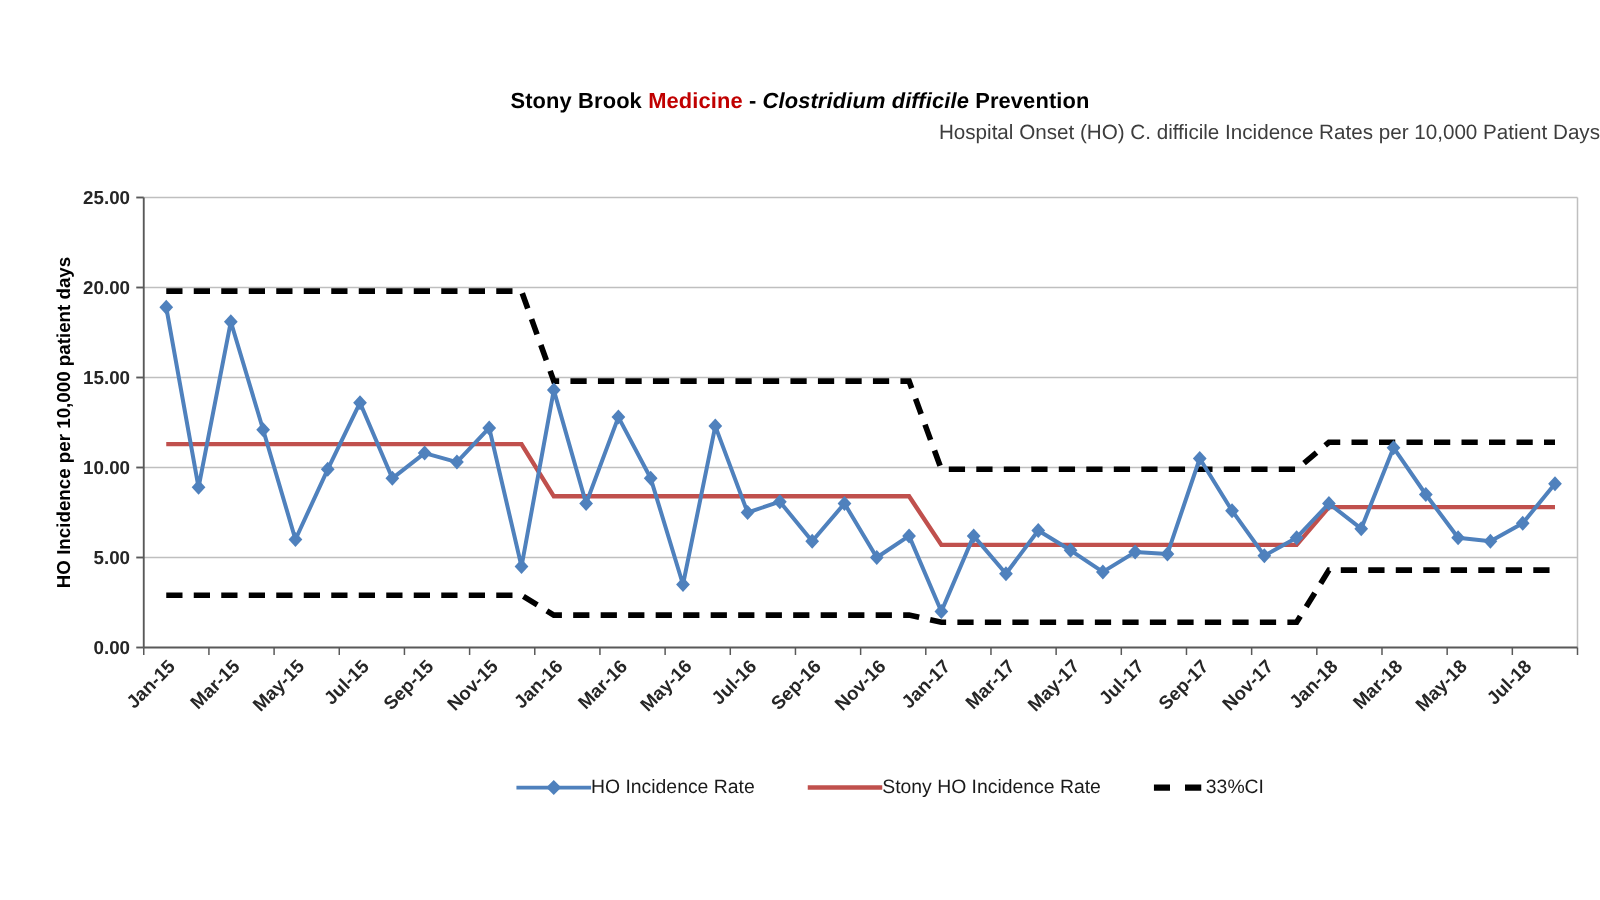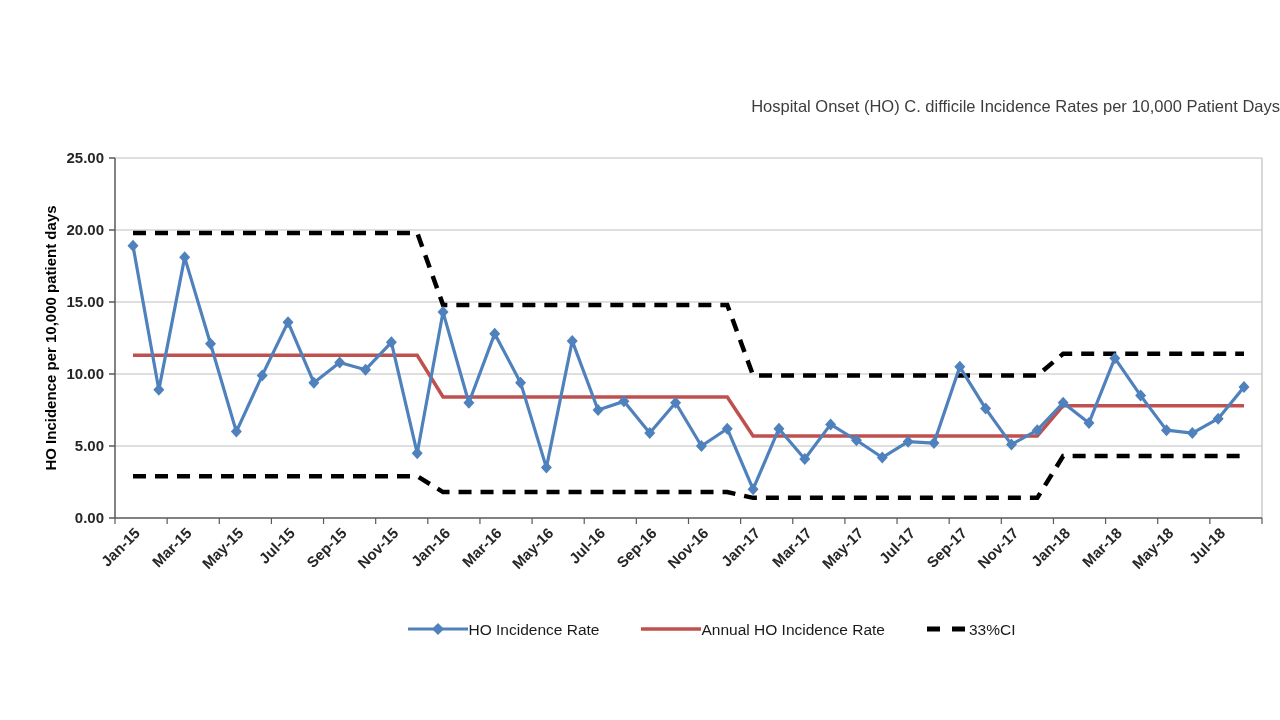--- a/index.html
+++ b/index.html
@@ -15,21 +15,21 @@
                    text-align:right; font-size:16.5px; font-weight:normal; color:#3d3d3d; }
 
   #chart-svg { position:absolute; top:0; left:0; }
   #chart-svg text { font-family:"Liberation Sans", sans-serif; }
   .ytick-label { font-size:15px; font-weight:bold; fill:#262626; }
   .xtick-label { font-size:15px; font-weight:bold; fill:#262626; }
   .yaxis-title { font-size:15px; font-weight:bold; fill:#000; }
 
   .legend-row { position:absolute; top:617px; left:144px; right:0; height:26px;
                 display:flex; justify-content:center; align-items:center; gap:42px; }
-  .legend-item { display:flex; align-items:flex-start; gap:0; }
+  .legend-item { display:flex; align-items:center; gap:0; }
   .legend-item span { font-size:15.5px; color:#1a1a1a; white-space:nowrap; }
   .legend-swatch { display:block; }
 </style>
 </head>
 <body>
 
 <div id="stage">
 
   <svg id="chart-svg" width="1280" height="720" viewBox="0 0 1280 720">
       <g>
@@ -153,35 +153,36 @@
         <path d="M 1088.9767441860465 416.96 L 1094.4767441860465 422.96 L 1088.9767441860465 428.96 L 1083.4767441860465 422.96 Z" fill="#4F81BD"></path>
         <path d="M 1114.8139534883721 352.15999999999997 L 1120.3139534883721 358.15999999999997 L 1114.8139534883721 364.15999999999997 L 1109.3139534883721 358.15999999999997 Z" fill="#4F81BD"></path>
         <path d="M 1140.6511627906978 389.6 L 1146.1511627906978 395.6 L 1140.6511627906978 401.6 L 1135.1511627906978 395.6 Z" fill="#4F81BD"></path>
         <path d="M 1166.4883720930234 424.15999999999997 L 1171.9883720930234 430.15999999999997 L 1166.4883720930234 436.15999999999997 L 1160.9883720930234 430.15999999999997 Z" fill="#4F81BD"></path>
         <path d="M 1192.325581395349 427.03999999999996 L 1197.825581395349 433.03999999999996 L 1192.325581395349 439.03999999999996 L 1186.825581395349 433.03999999999996 Z" fill="#4F81BD"></path>
         <path d="M 1218.1627906976744 412.64 L 1223.6627906976744 418.64 L 1218.1627906976744 424.64 L 1212.6627906976744 418.64 Z" fill="#4F81BD"></path>
         <path d="M 1244 380.96000000000004 L 1249.5 386.96000000000004 L 1244 392.96000000000004 L 1238.5 386.96000000000004 Z" fill="#4F81BD"></path>
       </g>
     </svg>
 
+  <div class="title-line"><span>Stony Brook </span><span style="color: rgb(192, 0, 0);">Medicine</span><span> - </span><span class="tp-italic">Clostridium difficile</span><span> Prevention</span></div>
   <div class="subtitle-line">Hospital Onset (HO) C. difficile Incidence Rates per 10,000 Patient Days</div>
 
   <div class="legend-row">
     <div class="legend-item">
       <svg class="legend-swatch" width="60" height="16">
         <line x1="0" y1="8" x2="60" y2="8" stroke="#4F81BD" stroke-width="3"></line>
         <path d="M 30 2 L 36 8 L 30 14 L 24 8 Z" fill="#4F81BD"></path>
       </svg>
       <span>HO Incidence Rate</span>
     </div>
     <div class="legend-item">
       <svg class="legend-swatch" width="60" height="16">
         <line x1="0" y1="8" x2="60" y2="8" stroke="#C0504D" stroke-width="3.5"></line>
       </svg>
-      <span>Annual HO Incidence Rate</span>
+      <span>Stony HO Incidence Rate</span>
     </div>
     <div class="legend-item">
       <svg class="legend-swatch" width="42" height="16">
         <line x1="0" y1="8" x2="42" y2="8" stroke="#000000" stroke-width="5" stroke-dasharray="13 12"></line>
       </svg>
       <span>33%CI</span>
     </div>
   </div>
 
 </div>

